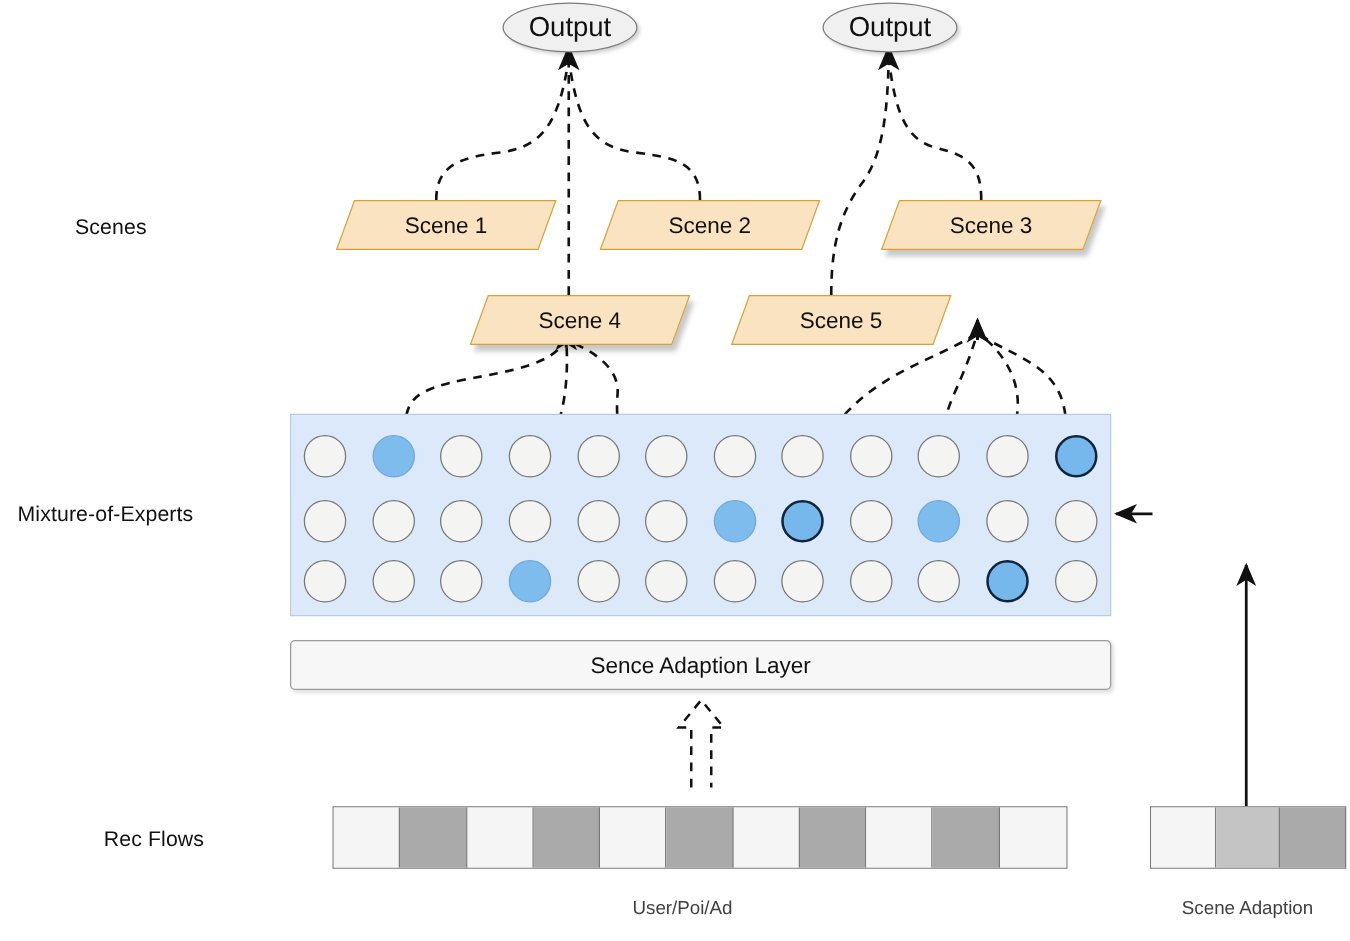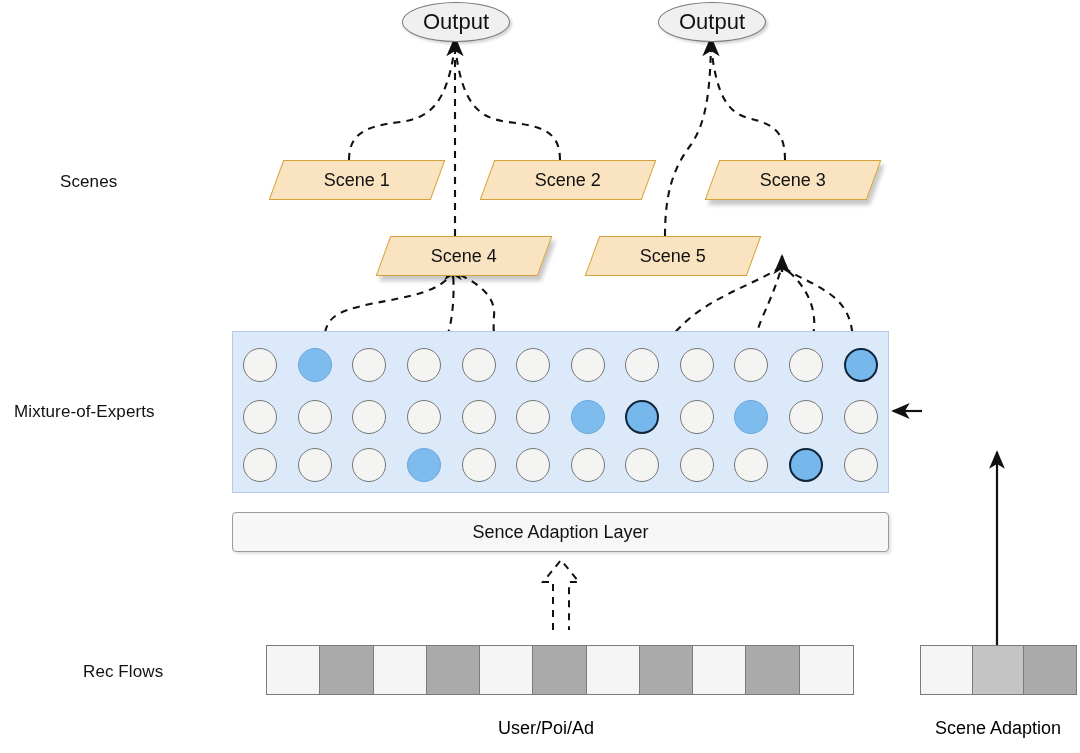--- a/index.html
+++ b/index.html
@@ -144,22 +144,22 @@
   }
   .strip .cell {
     height: 100%;
     border-right: 1.4px solid #7b7b7b;
     box-sizing: border-box;
   }
   .strip .cell:last-child { border-right: none; }
 
   .caption {
     position: absolute;
-    font-size: 18px;
-    color: #000000;
+    font-size: 15px;
+    color: #404040;
     white-space: nowrap;
     text-align: center;
   }
 </style>
 </head>
 <body>
 
 <div id="canvas">
 
   <svg id="wires" viewBox="0 0 1080 753" xmlns="http://www.w3.org/2000/svg">

